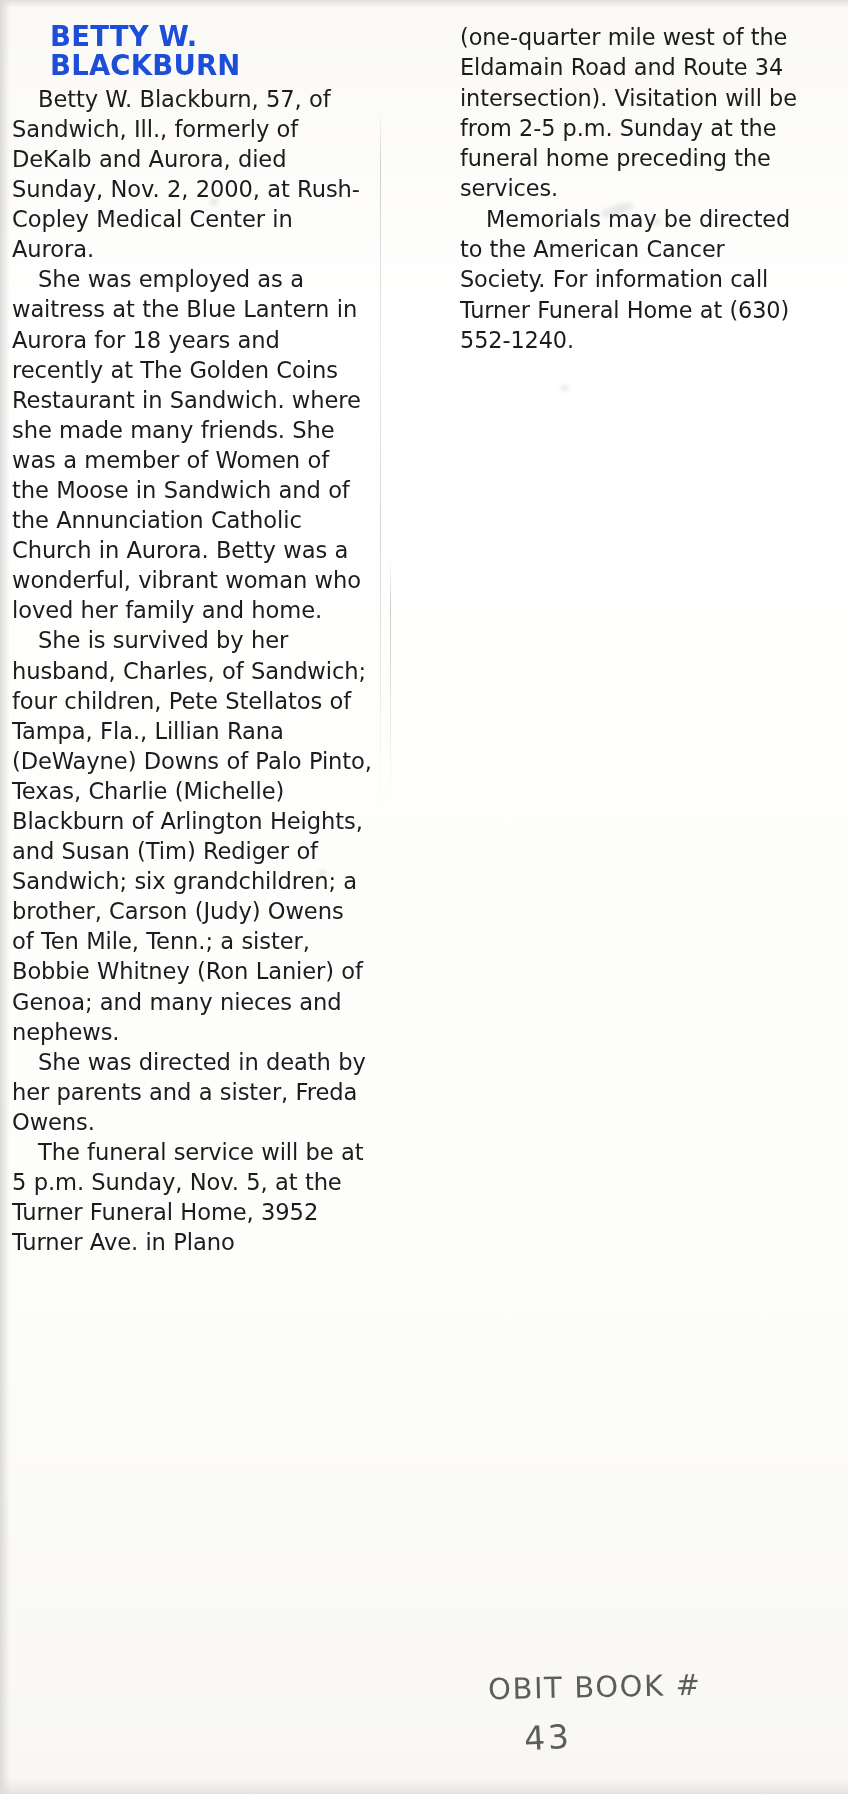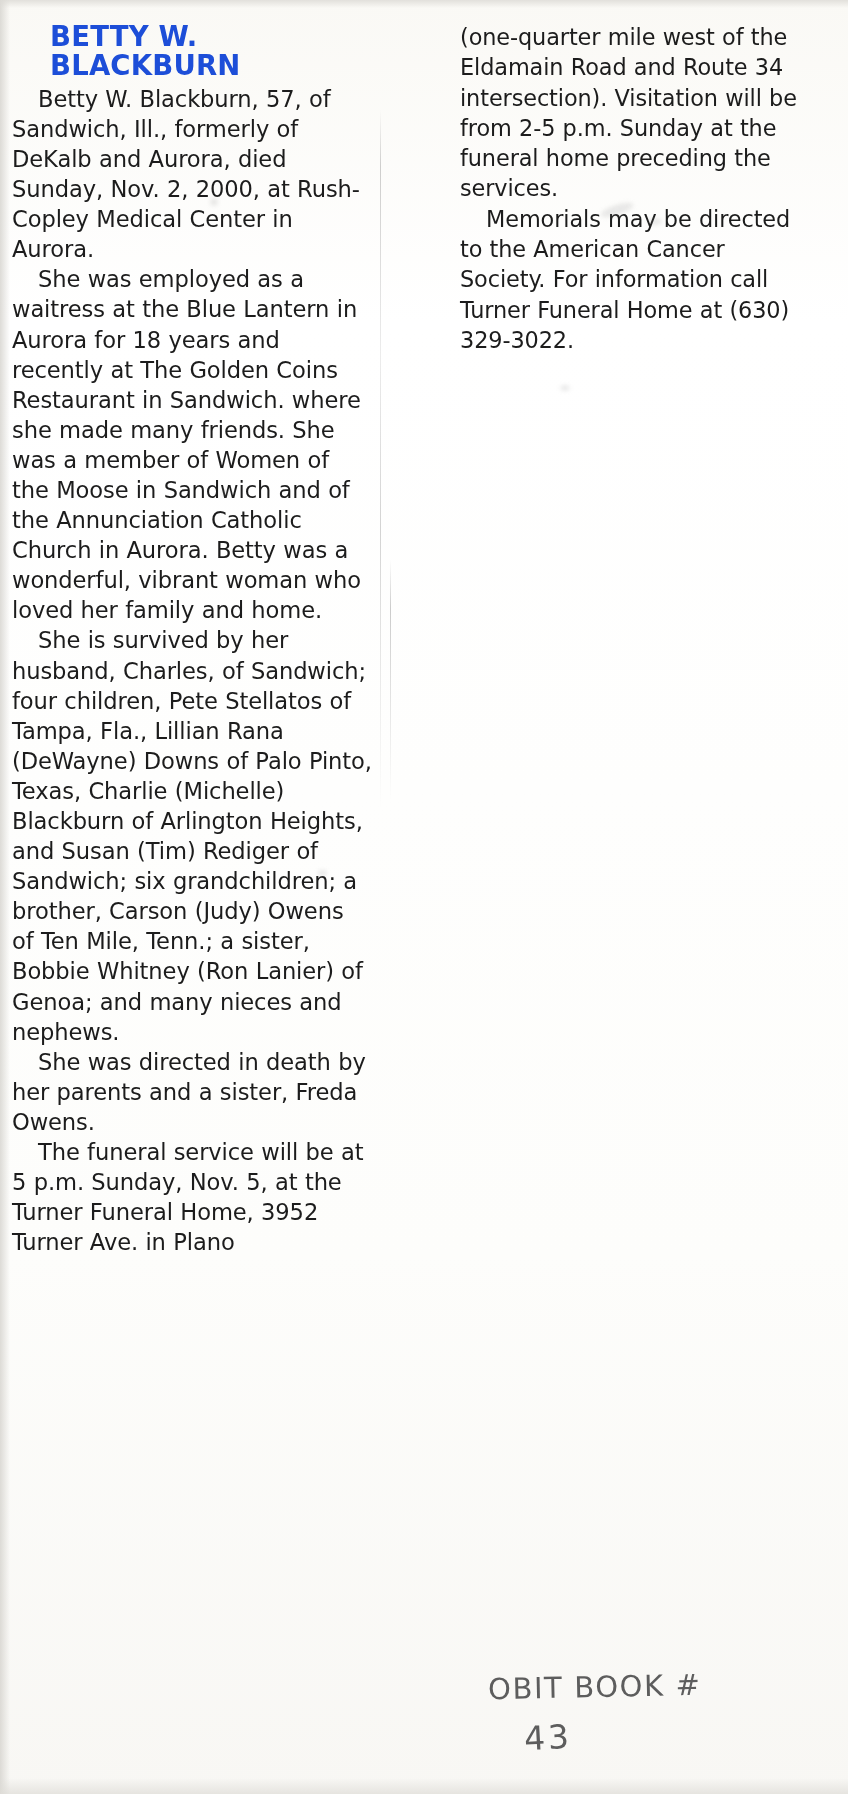--- a/index.html
+++ b/index.html
@@ -147,21 +147,21 @@
       <h1 class="headline">BETTY W. BLACKBURN</h1>
       <p class="para">Betty W. Blackburn, 57, of Sandwich, Ill., formerly of DeKalb and Aurora, died Sunday, Nov. 2, 2000, at Rush-Copley Medical Center in Aurora.</p>
       <p class="para">She was employed as a waitress at the Blue Lantern in Aurora for 18 years and recently at The Golden Coins Restaurant in Sandwich. where she made many friends. She was a member of Women of the Moose in Sandwich and of the Annunciation Catholic Church in Aurora. Betty was a wonderful, vibrant woman who loved her family and home.</p>
       <p class="para">She is survived by her husband, Charles, of Sandwich; four children, Pete Stellatos of Tampa, Fla., Lillian Rana (DeWayne) Downs of Palo Pinto, Texas, Charlie (Michelle) Blackburn of Arlington Heights, and Susan (Tim) Rediger of Sandwich; six grandchildren; a brother, Carson (Judy) Owens of Ten Mile, Tenn.; a sister, Bobbie Whitney (Ron Lanier) of Genoa; and many nieces and nephews.</p>
       <p class="para">She was directed in death by her parents and a sister, Freda Owens.</p>
       <p class="para">The funeral service will be at 5 p.m. Sunday, Nov. 5, at the Turner Funeral Home, 3952 Turner Ave. in Plano</p>
     </div>
 
     <div class="col col-right">
       <p class="para noindent">(one-quarter mile west of the Eldamain Road and Route 34 intersection). Visitation will be from 2-5 p.m. Sunday at the funeral home preceding the services.</p>
-      <p class="para">Memorials may be directed to the American Cancer Society. For information call Turner Funeral Home at (630) 329-3022.</p>
+      <p class="para">Memorials may be directed to the American Cancer Society. For information call Turner Funeral Home at (630) 552-1240.</p>
     </div>
 
     <div class="fold"></div>
     <div class="fold2"></div>
 
     <div class="smudge" style="left:600px; top:205px; width:34px; height:10px; transform:rotate(-18deg);"></div>
     <div class="smudge" style="left:648px; top:218px; width:14px; height:7px;"></div>
     <div class="smudge" style="left:210px; top:198px; width:8px; height:8px;"></div>
     <div class="smudge" style="left:220px; top:490px; width:10px; height:6px;"></div>
     <div class="smudge" style="left:318px; top:870px; width:9px; height:6px;"></div>

